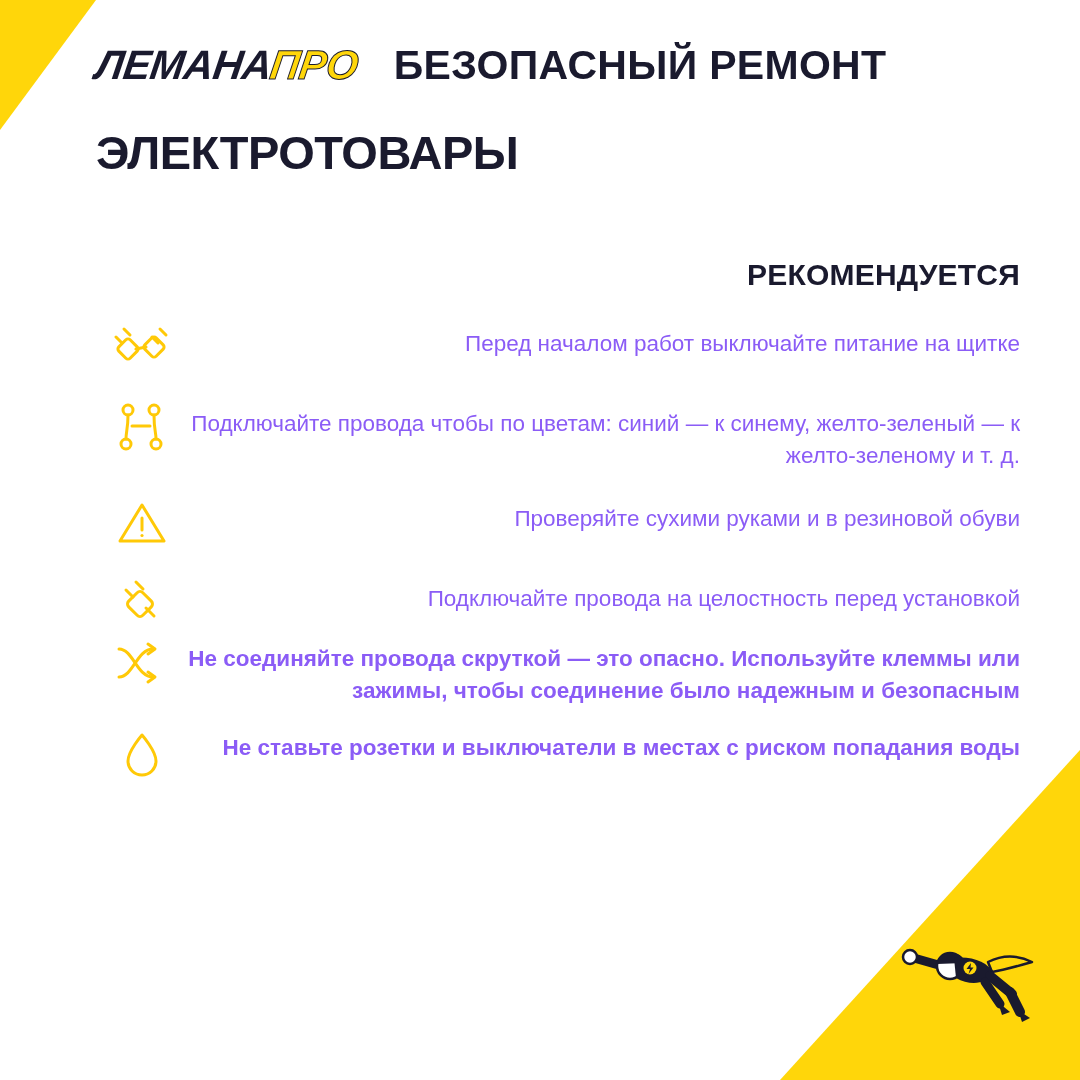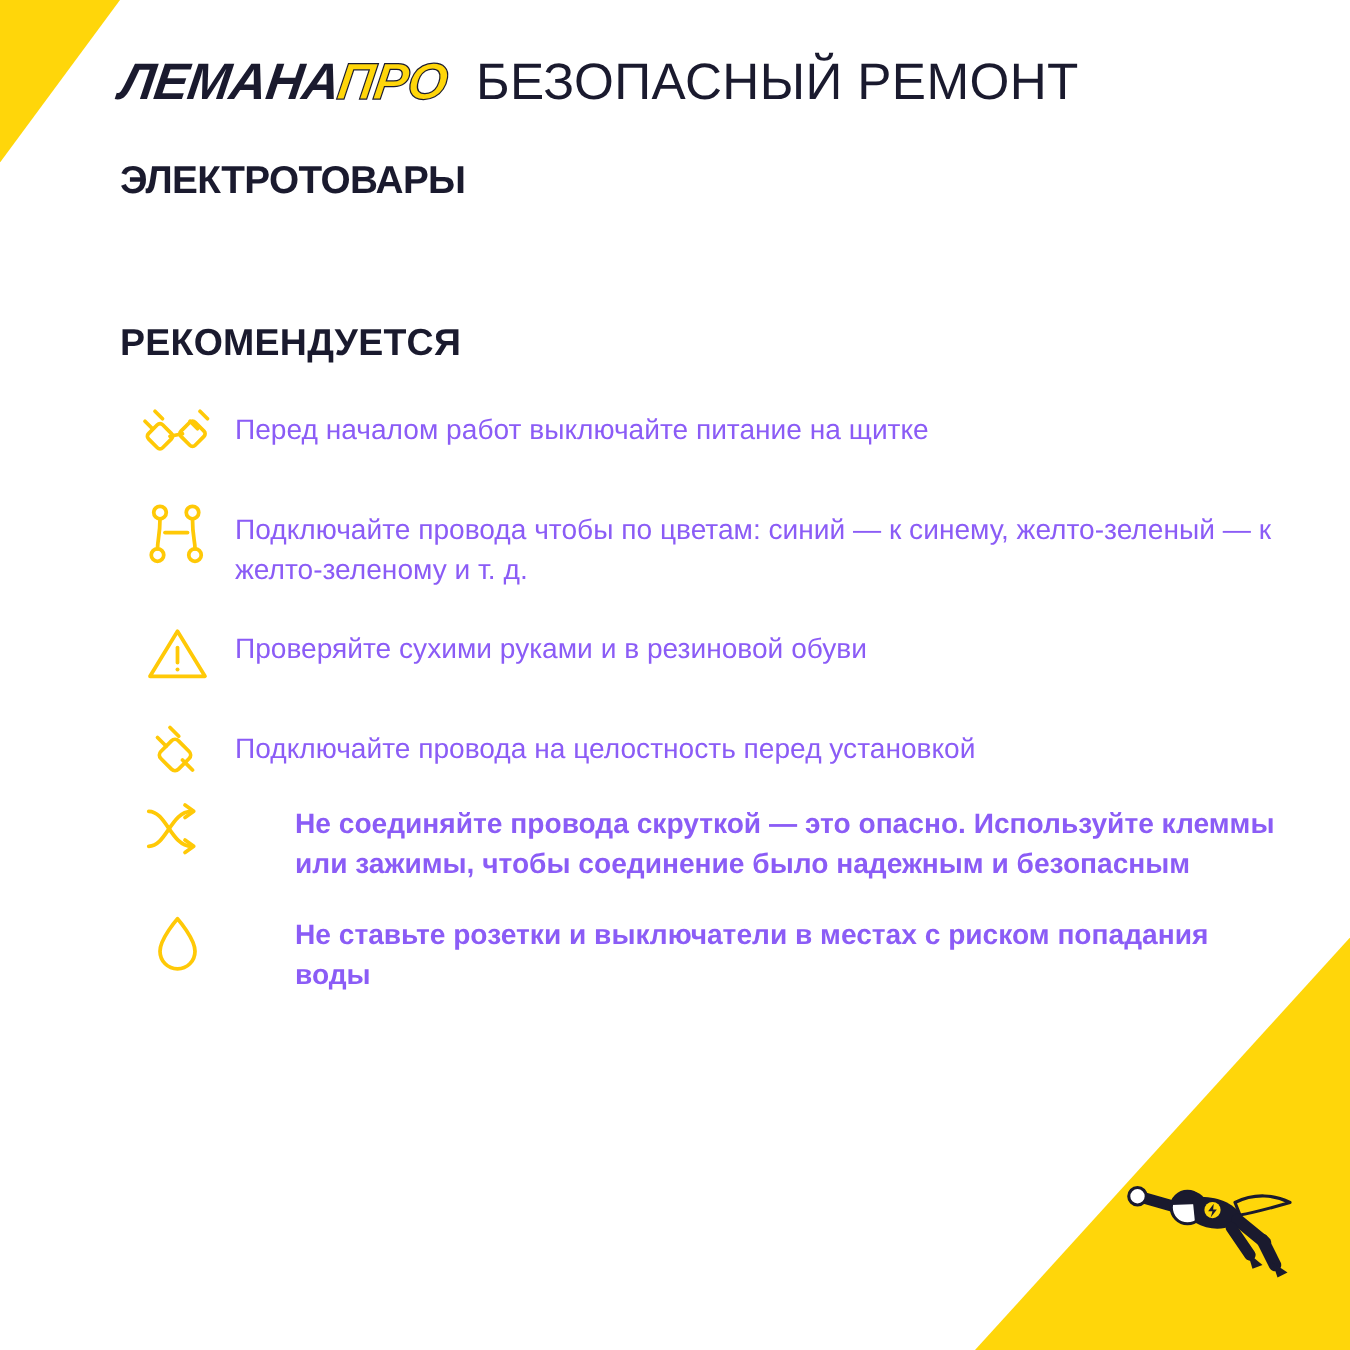--- a/index.html
+++ b/index.html
@@ -51,55 +51,56 @@
     color: #1A1A2E;
     font-style: italic;
     transform: skewX(-8deg);
     white-space: nowrap;
   }
   .brand .pro {
     color: #FFD60A;
     -webkit-text-stroke: 1px #1A1A2E;
   }
   .header-title {
-    margin-left: 23px;
+    margin-left: 36px;
     font-size: 41px;
-    font-weight: 400;
+    font-weight: 700;
     color: #1A1A2E;
     letter-spacing: 0.3px;
     white-space: nowrap;
   }
 
   
   .title-block {
     position: absolute;
     top: 126px;
     left: 96px;
     right: 60px;
   }
   .page-title {
-    font-size: 31px;
+    font-size: 47px;
     font-weight: 700;
     color: #1A1A2E;
     letter-spacing: -0.5px;
     margin: 0;
     line-height: 1.15;
   }
   .page-subtitle {
     font-size: 23px;
     color: #6E7177;
     margin: 10px 0 0 0;
     font-weight: 400;
   }
 
   
   .section {
     position: absolute;
     left: 96px;
     right: 60px;
+    text-align: right;
   }
   .section-recommended { top: 258px; }
   .section-not-recommended { top: 635px; }
 
   .section-heading {
     font-size: 30px;
     font-weight: 700;
     color: #1A1A2E;
     margin: 0 0 28px 0;
     letter-spacing: 0.2px;
@@ -125,21 +126,20 @@
     font-size: 22.5px;
     line-height: 1.40;
     color: #8b5cf6;
     padding-top: 8px;
   }
   .section-not-recommended .item-text {
     font-weight: 700;
   }
   .section-not-recommended .item {
     margin-bottom: 18px;
-    gap: 48px;
   }
   .section-not-recommended .item-icon {
     align-items: flex-start;
     padding-top: 6px;
   }
 
   
   .mascot {
     position: absolute;
     right: 38px;

